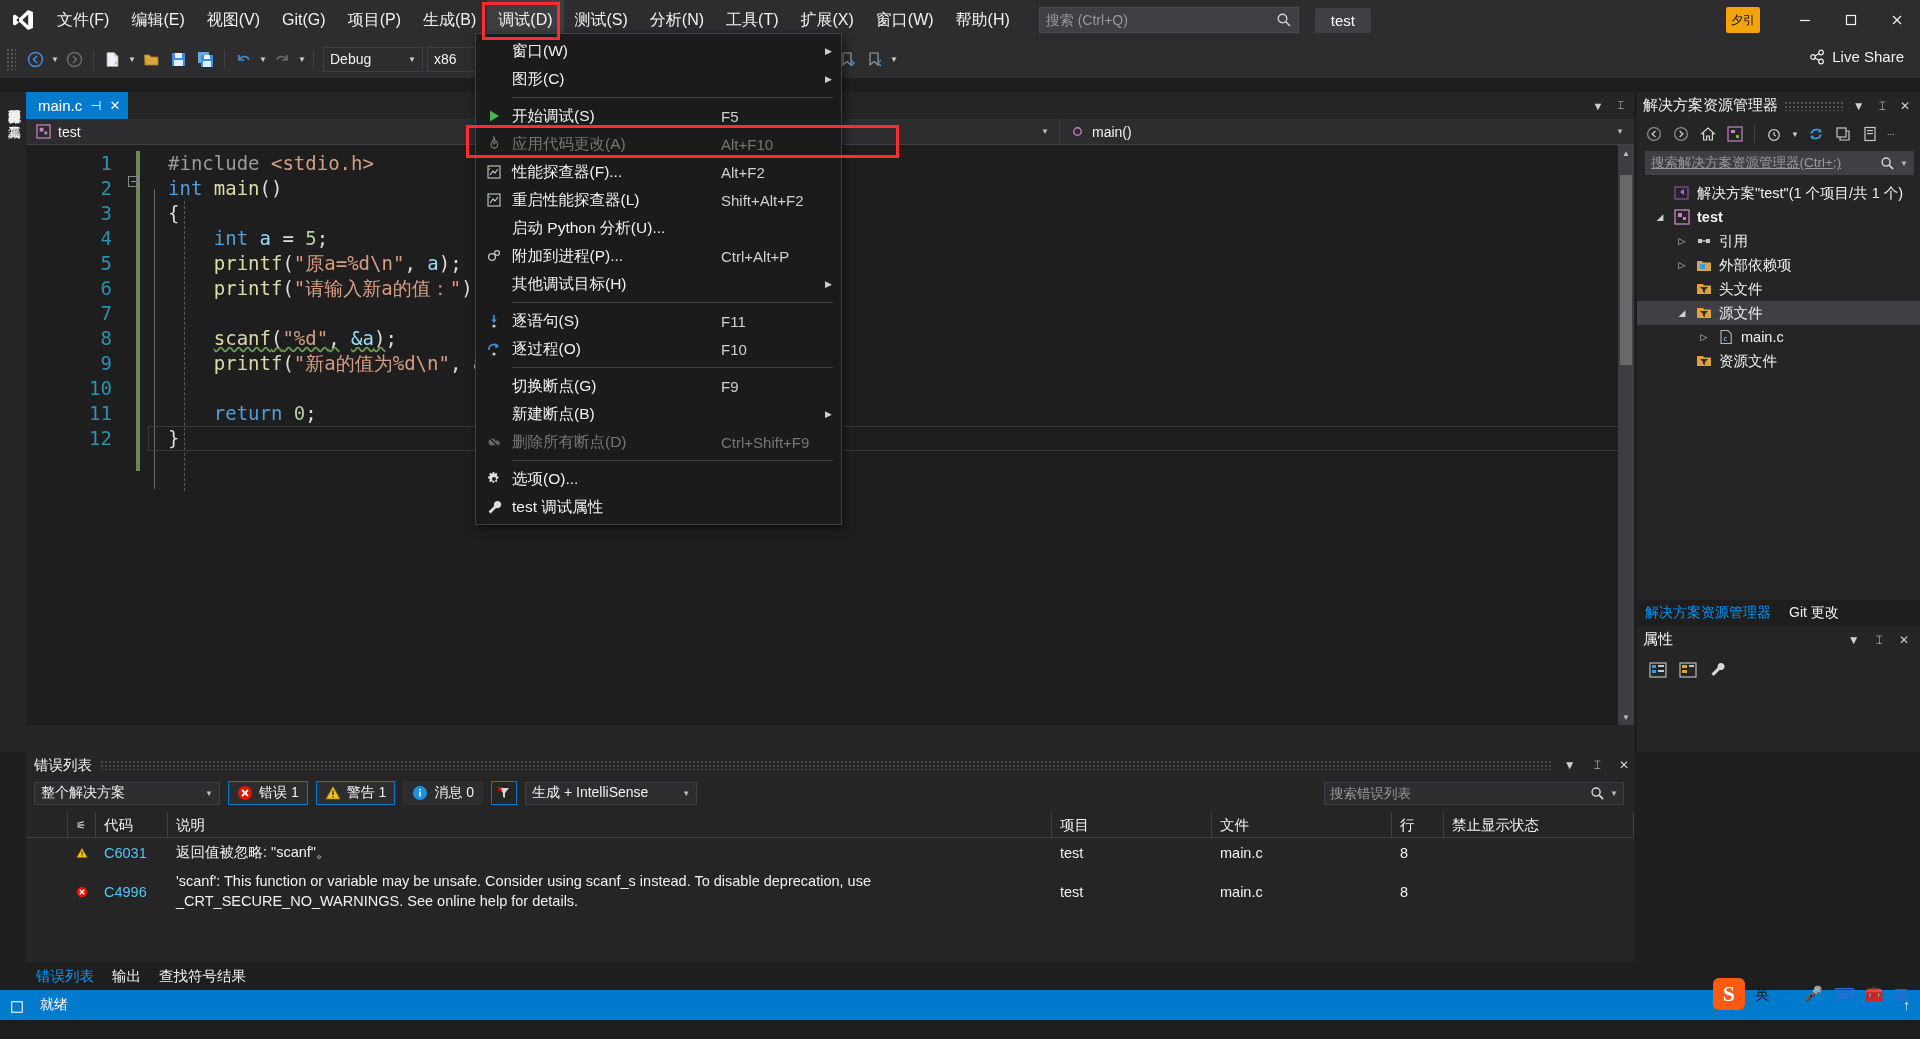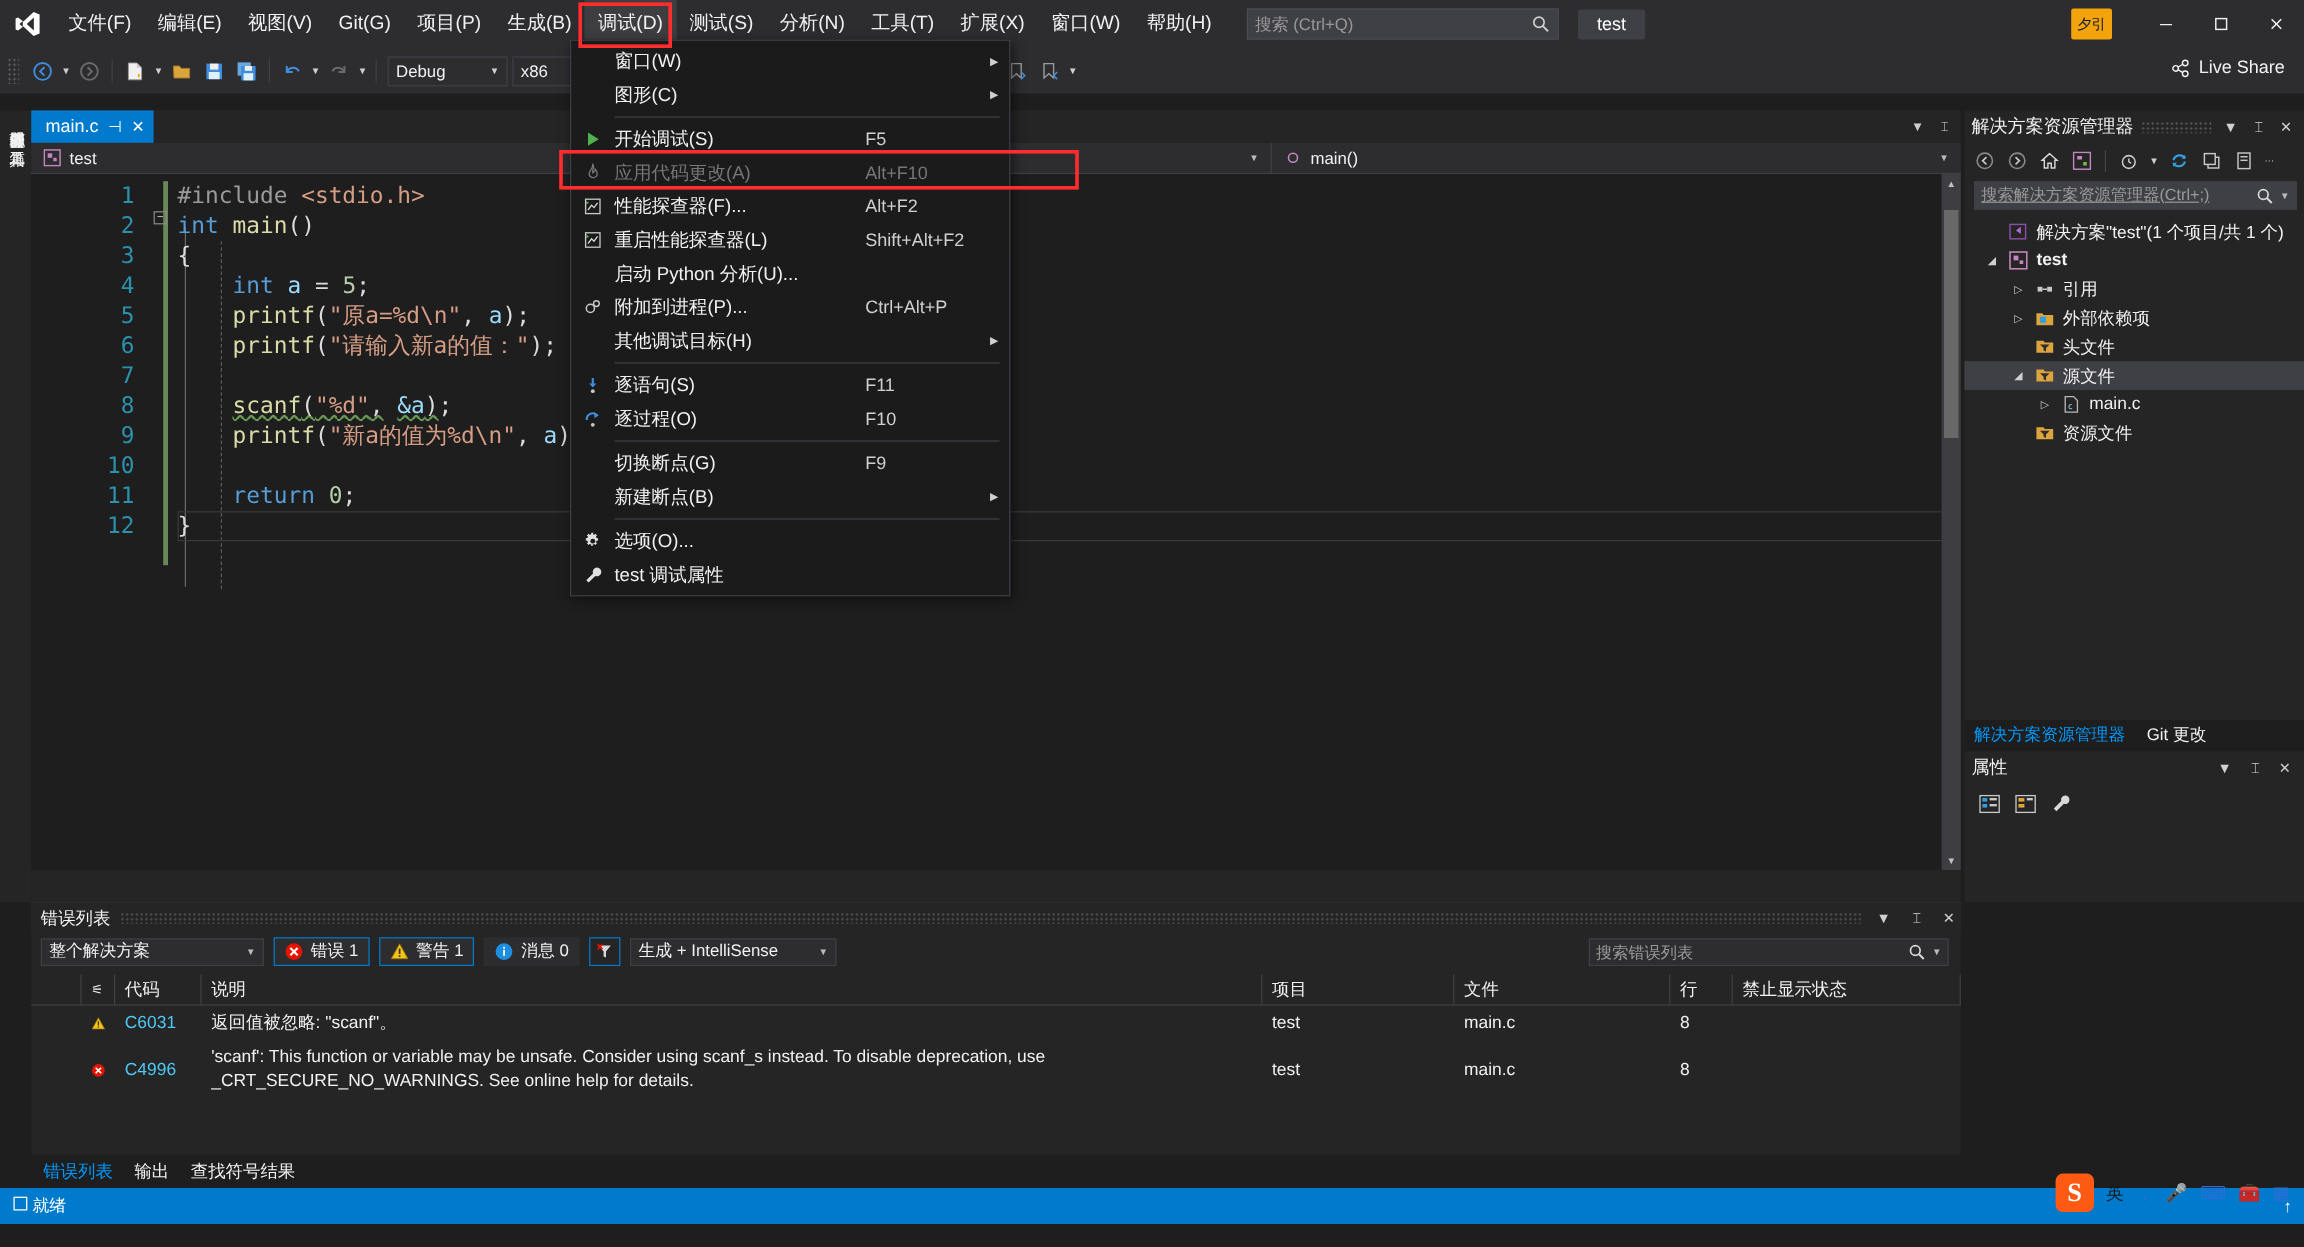--- a/index.html
+++ b/index.html
@@ -109,21 +109,21 @@
     position: relative; height: 580px; background: #1e1e1e; overflow: hidden;
     font-family: "DejaVu Sans Mono", monospace;
   }
   .gutter-num {
     position: absolute; left: 0; top: 0; width: 96px; height: 100%;
     text-align: right; color: #2b91af; font-size: 19px; padding-top: 6px;
   }
   .gutter-num div { height: 25px; line-height: 25px; padding-right: 10px; color:#2b91af;}
   .changebar { position: absolute; left: 110px; top: 6px; width: 4px; height: 320px; background: #6a8759; }
   .codearea { position: absolute; left: 122px; top: 6px; right: 0; }
-  .cline { height: 25px; line-height: 25px; font-size: 19px; white-space: pre; color: #dcdcdc; }
+  .cline { height: 25px; line-height: 25px; font-size: 19px; white-space: pre; color: #dcdcdc; margin-left: 20px; }
   .k   { color: #569cd6; }
   .pp  { color: #9b9b9b; }
   .inc { color: #d69d85; }
   .str { color: #d69d85; }
   .fn  { color: #dcdcaa; }
   .num { color: #b5cea8; }
   .var { color: #9cdcfe; }
   .pun { color: #dcdcdc; }
   .squig { text-decoration: underline wavy #6a9955; text-decoration-skip-ink: none; }
   .fold {
@@ -227,21 +227,21 @@
     position: absolute; left: 26px; top: 962px; width: 1608px; height: 28px;
     display: flex; align-items: center; gap: 18px; padding-left: 10px; font-size: 14.5px;
   }
   .panel-tabs .sel { color: #0097fb; }
 
   
   .statusbar {
     position: absolute; left: 0; top: 990px; width: 1920px; height: 30px; background: #007acc;
     display: flex; align-items: center; padding: 0 10px; font-size: 14px; color: #fff;
   }
-  .sb-left { display:flex; align-items:flex-start; gap: 3px; }
+  .sb-left { display:flex; align-items:flex-end; gap: 16px; }
   .sb-right { margin-left:auto; display:flex; align-items:center; gap: 6px; }
 
   
   .imebar {
     position: absolute; right: 12px; top: 976px; height: 36px;
     display: flex; align-items: center; gap: 10px;
   }
   .ime-s {
     width: 32px; height: 32px; background: #ff5a14; border-radius: 6px; color: #fff;
     font-size: 22px; font-weight: bold; display:flex; align-items:center; justify-content:center;
@@ -1054,20 +1054,31 @@
       <span class="dk">F9</span>
     </div>
 
     <div class="drow">
       <span class="di"></span>
       <span class="dl">新建断点(B)</span>
       <span class="dk"></span>
       <span class="dsub">▶</span>
     </div>
 
+    <div class="drow dis">
+      <span class="di">
+        <svg viewBox="0 0 16 16">
+            <circle cx="6" cy="8" r="3.4" fill="#6a6a6a"></circle>
+            <circle cx="11" cy="9" r="2.6" fill="#6a6a6a"></circle>
+            <line x1="3" y1="4" x2="13" y2="13" stroke="#1b1b1c" stroke-width="1.4"></line>
+          </svg>
+      </span>
+      <span class="dl">删除所有断点(D)</span>
+      <span class="dk">Ctrl+Shift+F9</span>
+    </div>
 
     <div class="dsep"></div>
 
     <div class="drow">
       <span class="di">
         <svg viewBox="0 0 16 16">
             <path d="M8 2.2l1.2.5.9-.9 1.4 1.4-.9.9.5 1.2 1.3.2v2l-1.3.2-.5 1.2.9.9-1.4 1.4-.9-.9-1.2.5-.2 1.3H6.8l-.2-1.3-1.2-.5-.9.9L3.1 9.8l.9-.9-.5-1.2-1.3-.2v-2l1.3-.2.5-1.2-.9-.9 1.4-1.4.9.9 1.2-.5.2-1.3h1.8z" fill="#e0e0e0"></path>
             <circle cx="8" cy="8" r="2" fill="#1b1b1c"></circle>
           </svg>
       </span>

